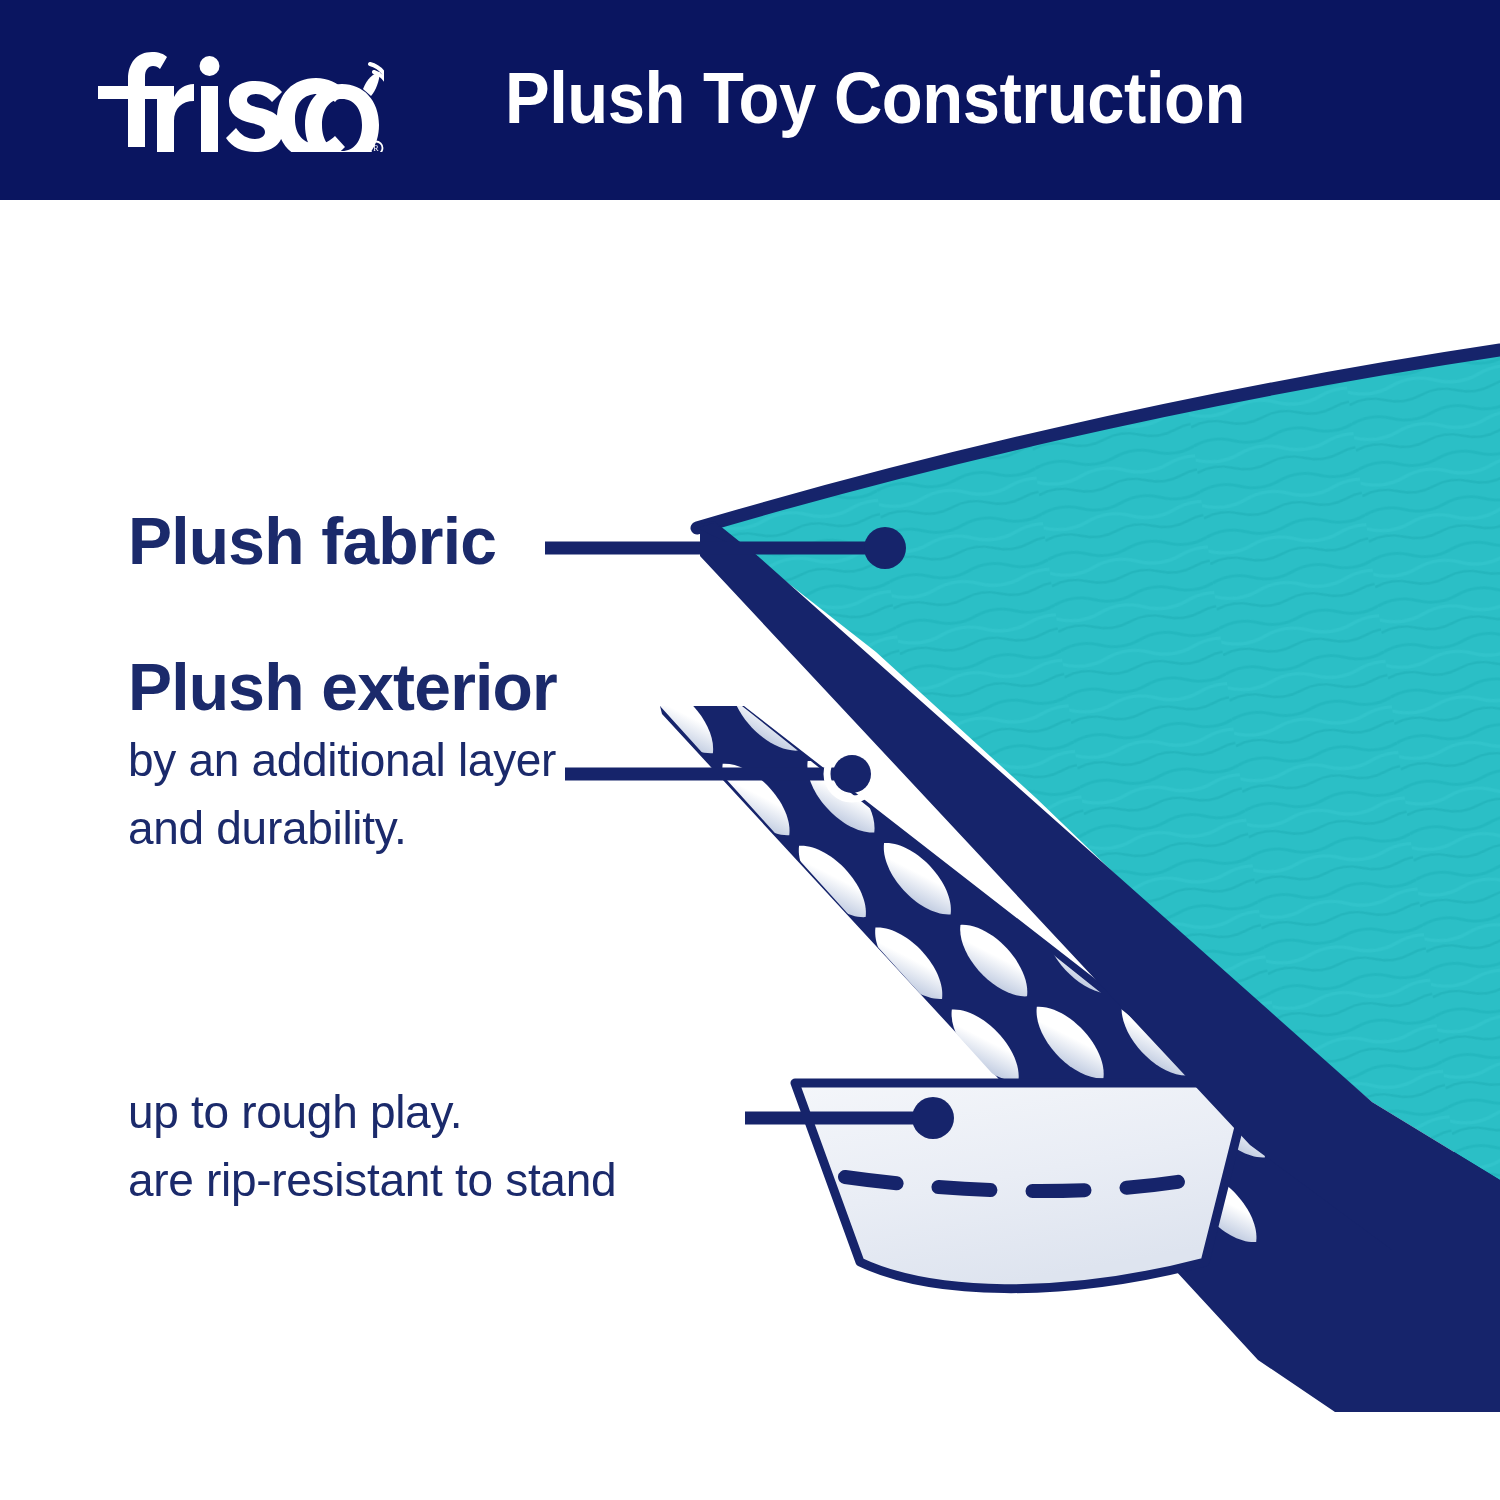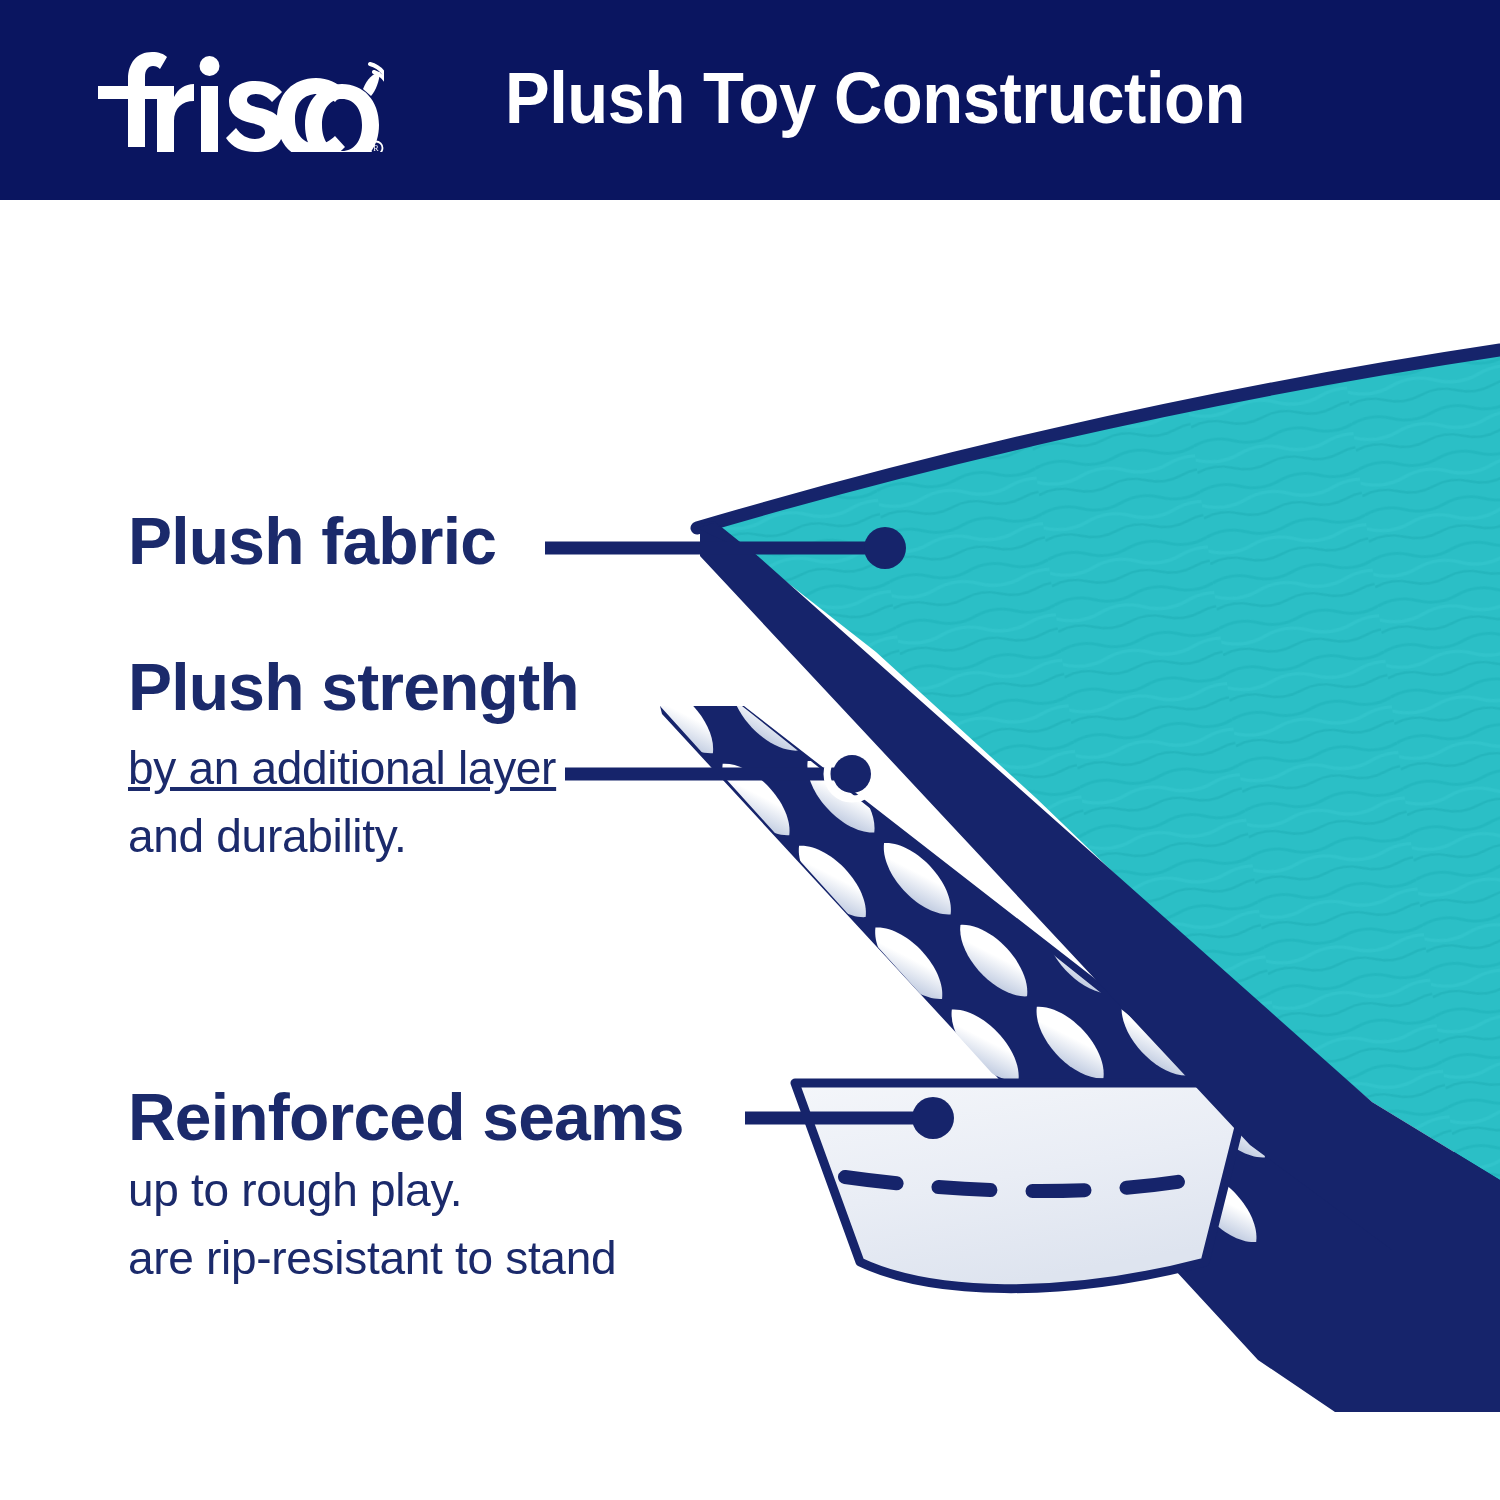--- a/index.html
+++ b/index.html
@@ -314,24 +314,23 @@
       <line x1="745" y1="1118" x2="928" y2="1118" stroke="#16246b" stroke-width="13" stroke-linecap="butt"></line>
       <circle cx="933" cy="1118" r="21" fill="#16246b"></circle>
     </g>
   </svg>
 
   <div id="callout-plush-fabric" class="callout">
     <div class="callout-heading">Plush fabric</div>
   </div>
 
   <div id="callout-plush-exterior" class="callout">
-    <div class="callout-heading">Plush strength</div>
-    <div class="callout-body" style="margin-top:8px;text-decoration:underline;">by an additional layer</div>
+    <div class="callout-heading">Plush exterior</div>
+    <div class="callout-body" style="">by an additional layer</div>
     <div class="callout-body">and durability.</div>
   </div>
 
   <div id="callout-reinforced-seams" class="callout">
-    <div class="callout-heading">Reinforced seams</div>
     <div class="callout-body">up to rough play.</div>
     <div class="callout-body">are rip-resistant to stand</div>
   </div>
 
 </div>
 
 </body></html>

